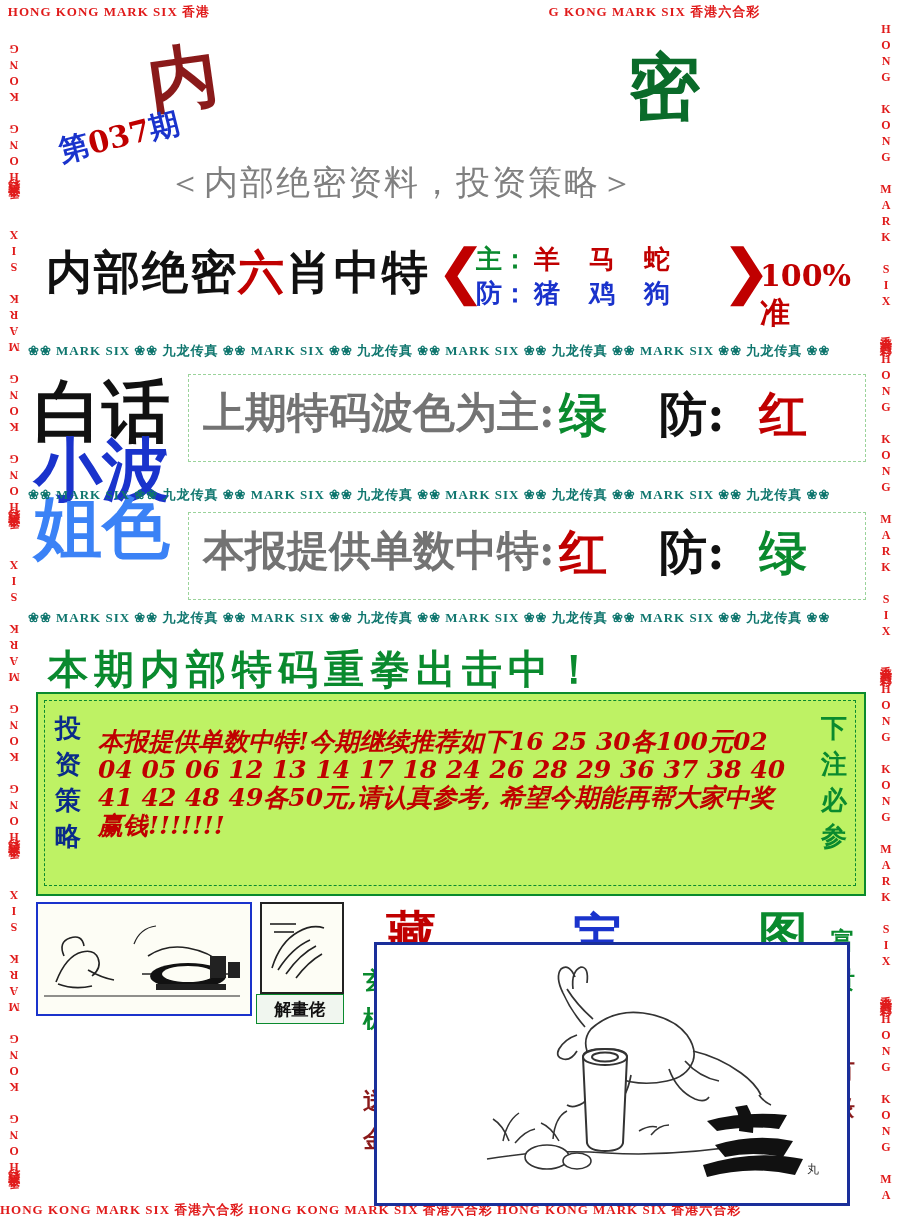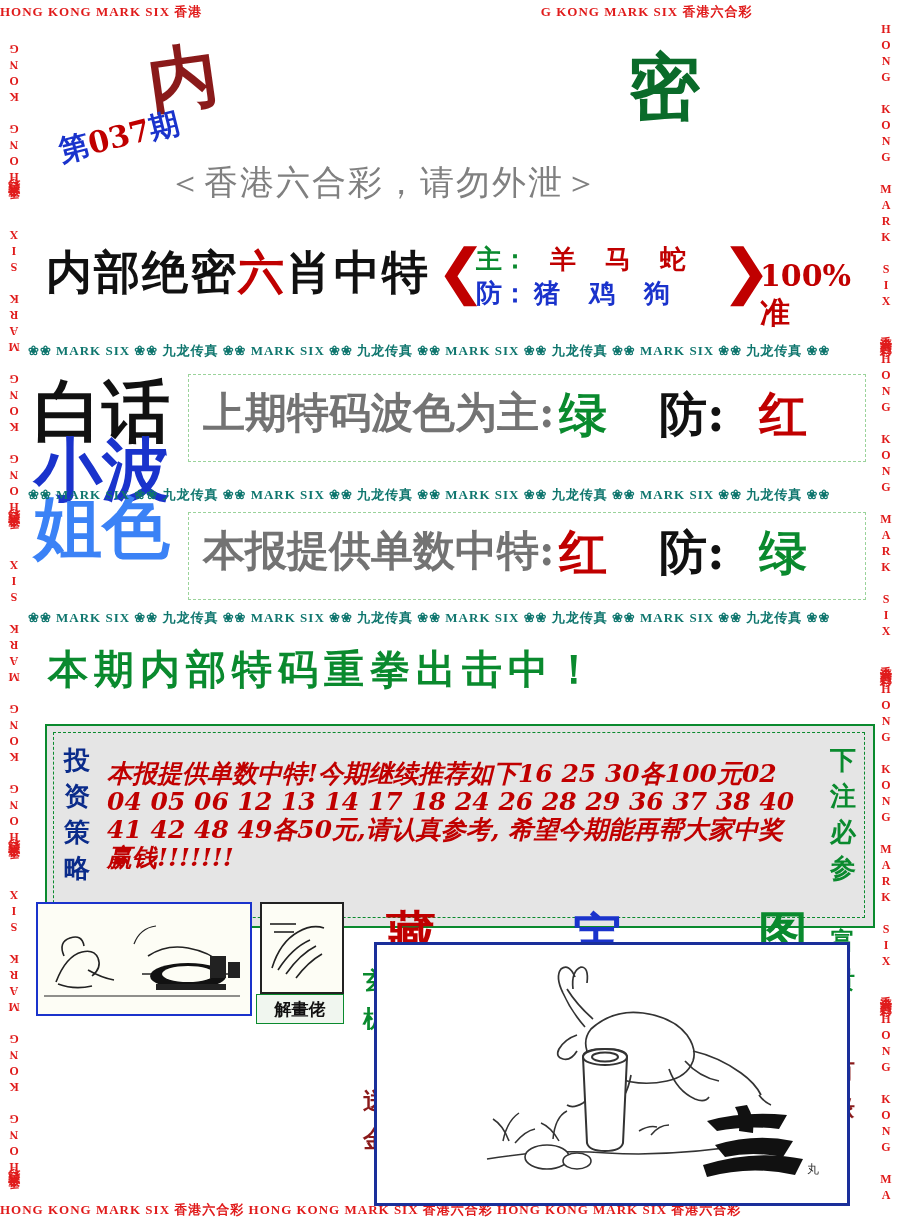--- a/index.html
+++ b/index.html
@@ -25,20 +25,21 @@
     font-weight: bold;
     color: #e01b1b;
     white-space: nowrap;
     overflow: hidden;
     letter-spacing: 1px;
   }
   .border-top {
     left: 0; top: 0; width: 768px; height: 24px;
     font-size: 13px;
     line-height: 24px;
+    text-align: center;
   }
   .border-bottom {
     left: 0; bottom: 0; width: 900px; height: 26px;
     font-size: 13px;
     line-height: 26px;
   }
   .border-left {
     left: 0; top: 22px; width: 28px; height: 1178px;
     font-size: 12px;
   }
@@ -139,21 +140,21 @@
     position: absolute;
     left: 430px; top: 0px;
     font-size: 26px;
     line-height: 34px;
     font-family: "DejaVu Serif", serif;
     font-weight: bold;
   }
   .pick-row { white-space: nowrap; }
   .pick-label-zhu { color: #0a8a2e; }
   .pick-label-fang { color: #1a33cc; }
-  .pick-vals-red { color: #c00000; letter-spacing: 10px; margin-left: 22px; }
+  .pick-vals-red { color: #c00000; letter-spacing: 10px; margin-left: 6px; }
   .pick-vals-blue { color: #1a33cc; letter-spacing: 10px; margin-left: 6px; }
   .accuracy {
     position: absolute;
     left: 714px; top: 16px;
     font-size: 30px;
     color: #c00000;
     font-family: "DejaVu Serif", serif;
     font-weight: bold;
   }
 
@@ -224,26 +225,25 @@
     color: #0a8a2e;
     font-family: "DejaVu Serif", serif;
     font-weight: bold;
     letter-spacing: 6px;
     white-space: nowrap;
   }
 
   
   .strategy-wrap {
     position: absolute;
-    left: 8px; top: 702px;
+    left: 8px; top: 670px;
     width: 826px;
     height: 200px;
     border: 2px solid #0a8a2e;
-    background: #e5e5e5;
-    margin-left: 9px;
+    background: #bef264;
   }
   .strategy-inner {
     position: absolute;
     left: 6px; top: 6px;
     width: 810px; height: 184px;
     border: 1px dashed #0a8a2e;
   }
   .strategy-side {
     position: absolute;
     top: 16px;
@@ -362,21 +362,21 @@
 
   <div class="content">
 
     <div class="header-brush-left brush noselect">内</div>
     <div class="header-brush-right brush noselect">密</div>
 
     <div class="issue-tag noselect">
       <span>第</span><span class="issue-num">037</span><span>期</span>
     </div>
 
-    <div class="tagline noselect">＜香港六合彩，请勿外泄＞</div>
+    <div class="tagline noselect">＜内部绝密资料，投资策略＞</div>
 
     <div class="title-row">
       <div class="title-main noselect">
         <span class="dark">内部绝密</span><span class="red">六</span><span class="dark">肖</span><span class="dark">中特</span>
       </div>
       <div class="angle-left noselect">❮</div>
       <div class="pick-block">
         <div class="pick-row">
           <span class="pick-label-zhu">主：</span><span class="pick-vals-red">羊 马 蛇</span>
         </div>

